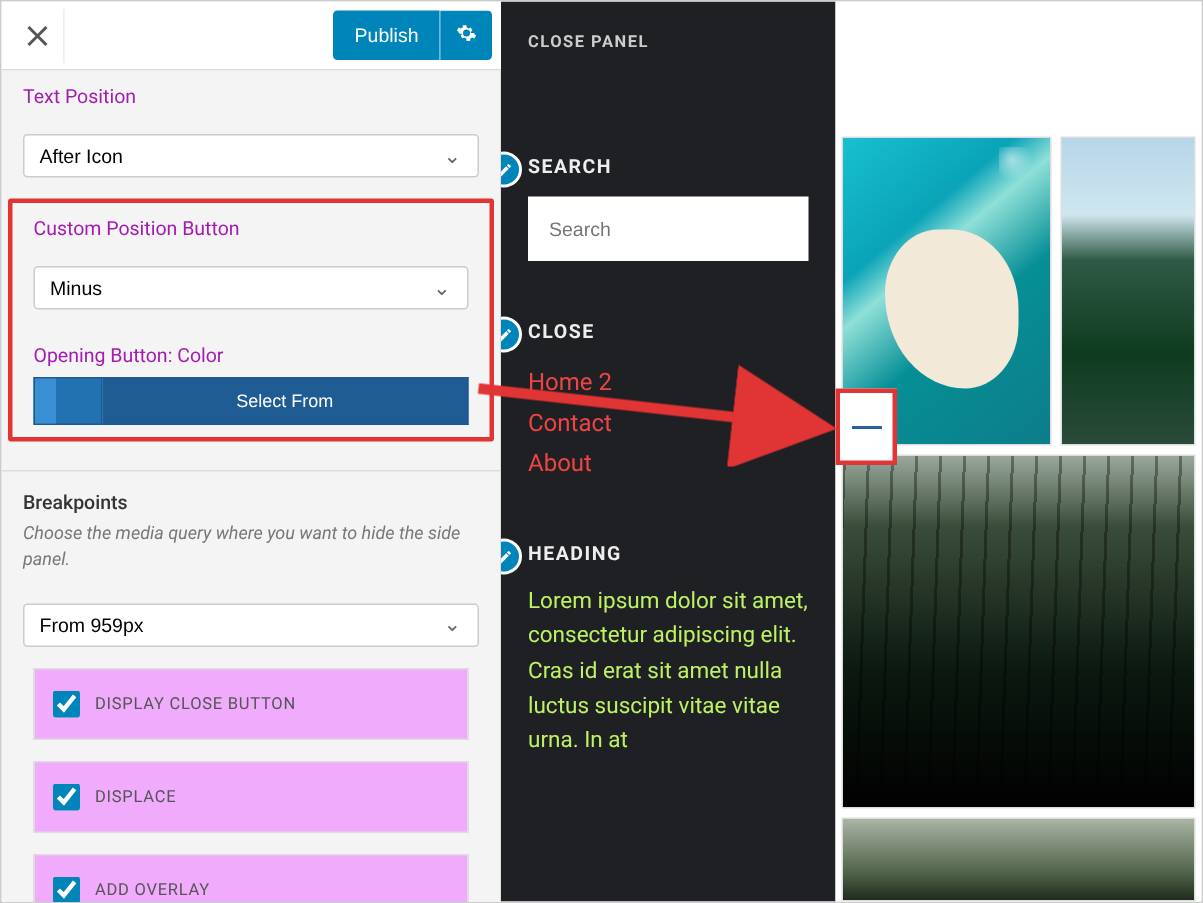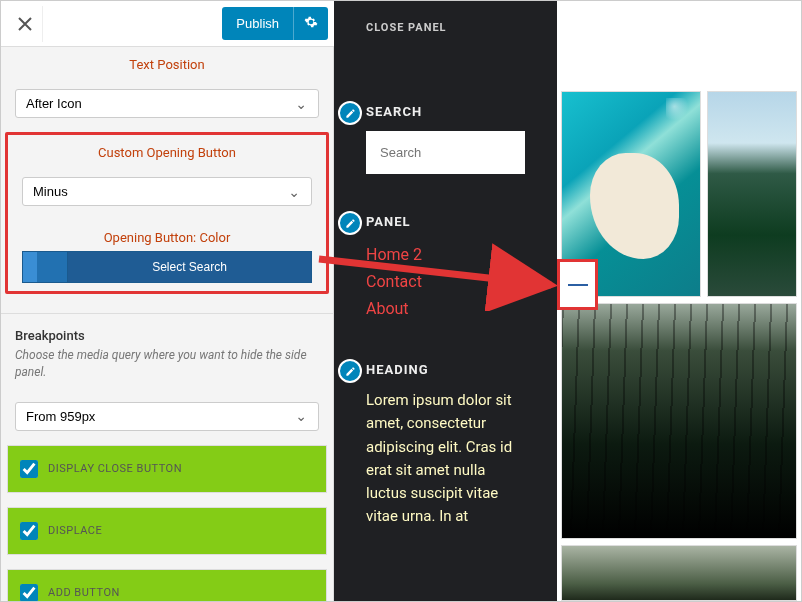--- a/index.html
+++ b/index.html
@@ -9,49 +9,49 @@
 .close-btn { width: 36px; height: 36px; display: flex; align-items: center; justify-content: center; font-size: 20px; color: #555; cursor: pointer; border-right: 1px solid #eee; }
 .topbar-right { display: flex; align-items: center; gap: 0; }
 .publish-group { display: flex; border-radius: 11px; }
 .publish-btn { background: #0085ba; color: #fff; border: none; padding: 8px 14px; font-size: 13px; cursor: pointer; border-radius: 3px 0 0 3px; }
 .settings-btn { background: #0085ba; color: #fff; border: none; border-left: 1px solid rgba(255,255,255,0.3); padding: 8px 10px; cursor: pointer; border-radius: 0 3px 3px 0; }
 
 .customizer { width: 333px; position: absolute; top: 46px; left: 0; bottom: 0; overflow-y: auto; background: #f4f4f4; border-right: 1px solid #ddd; }
 .customizer::-webkit-scrollbar { width: 10px; }
 .customizer::-webkit-scrollbar-thumb { background: #bbb; border-radius: 4px; }
 
-.field-label { font-size: 13px; color: #c2410c; padding: 10px 14px 6px; text-align: center; }
+.field-label { font-size: 13px; color: #a21caf; padding: 10px 14px 6px; }
 .select-wrap { padding: 0 14px 14px; margin-top: 11px; }
 .select { width: 100%; padding: 6px 10px; border: 1px solid #ccc; border-radius: 3px; background: #fff; font-size: 13px; appearance: none; position: relative; }
 .select-box { position: relative; }
 .select-arrow { position: absolute; right: 12px; top: 50%; transform: translateY(-50%); color: #666; pointer-events: none; font-size: 14px; }
 
 .highlight-box { border: 3px solid #e13434; margin: 0 4px 10px; padding-bottom: 8px; border-radius: 2px; }
 
 .color-btn-wrap { padding: 0 14px; display: flex; }
 .swatch { width: 46px; height: 32px; background: #2271b1; border: 1px solid #1a5a8e; flex-shrink: 0; position: relative; }
 .swatch::after { content: ""; position: absolute; left: 0; top: 0; bottom: 0; width: 14px; background: #3a8ed4; }
 .select-color-btn { flex: 1; background: #1f5c94; color: #fff; border: 1px solid #1a5a8e; border-left: none; font-size: 12px; cursor: pointer; }
 
 .section-header { font-size: 13px; color: #333; padding: 14px 14px 4px; border-top: 1px solid #ddd; font-weight: 500; margin-top: 19px; }
 .section-desc { font-size: 12px; font-style: italic; color: #777; padding: 0 14px 10px; line-height: 1.4; }
 
-.checkbox-card { background: #84cc16; border: 1px solid #ddd; margin: 0 6px 14px; padding: 14px 12px; display: flex; align-items: center; gap: 10px; }
+.checkbox-card { background: #f0abfc; border: 1px solid #ddd; margin: 0 21px 14px; padding: 14px 12px; display: flex; align-items: center; gap: 10px; }
 .checkbox-card input { width: 18px; height: 18px; accent-color: #0085ba; }
 .checkbox-card label { font-size: 11px; letter-spacing: 0.5px; color: #555; }
 
 .preview { position: absolute; left: 333px; top: 0; right: 0; bottom: 0; display: flex; background: #fff; }
-.dark-panel { width: 223px; background: #1f2023; color: #eee; padding: 14px 32px 0; overflow: hidden; }
+.dark-panel { width: 223px; background: #1f2023; color: #eee; padding: 14px 18px 0; overflow: hidden; }
 .close-panel-label { font-size: 11px; font-weight: 700; letter-spacing: 1px; color: #ccc; padding: 6px 0 30px; }
 .dp-section { position: relative; margin-bottom: 26px; margin-top: 40px; }
 .dp-edit { position: absolute; left: -28px; top: -3px; width: 24px; height: 24px; border-radius: 50%; background: #0085ba; border: 2px solid #fff; display: flex; align-items: center; justify-content: center; }
 .dp-title { font-size: 13px; font-weight: 700; letter-spacing: 1px; margin-bottom: 12px; }
 .dp-search { width: 100%; padding: 14px; border: none; font-size: 13px; background: #fff; color: #333; }
 .dp-menu-item { font-size: 16px; color: #ef4444; padding: 4px 0; }
-.dp-body { font-size: 15px; color: #fef9c3; line-height: 1.55; }
+.dp-body { font-size: 15px; color: #bef264; line-height: 1.55; }
 
 .gallery { flex: 1; background: #fff; position: relative; display: flex; flex-direction: column; gap: 6px; padding: 6px 0 0; }
 .gallery-row { display: flex; gap: 6px; padding: 0 4px; }
 .tile { flex: 1; border: 1px solid #ddd; position: relative; overflow: hidden; }
 .tile-a { height: 206px; background: linear-gradient(140deg,#18c0cf 0%,#0aa3b8 30%,#8fe0d8 40%,#068f96 60%,#0d7d8a 100%); }
 .tile-a::before { content:""; position:absolute; inset:30% 15% 18% 20%; background:#f2e9d8; border-radius:40% 50% 40% 60%; }
 .tile-a::after { content:""; position:absolute; top:6px; right:6px; width:28px; height:28px; background:radial-gradient(circle at 30% 30%, #fff8 0%, transparent 50%); }
 .tile-b { height: 206px; max-width: 90px; background: linear-gradient(180deg,#b6d6e8 0%, #cfe6ef 25%, #2f5a46 40%, #0e3c20 70%, #2a4a3a 100%); }
 .tile-c { height: 236px; background: linear-gradient(180deg,#99a89b 0%, #3a4d3b 20%, #0c1a10 60%, #000 100%); position: relative; }
 .tile-c::before { content:""; position:absolute; inset:0; background: repeating-linear-gradient(92deg, rgba(0,0,0,0.35) 0 2px, transparent 2px 16px); }
@@ -88,33 +88,33 @@
   <div class="select-wrap">
     <div class="select-box">
       <select class="select">
         <option>After Icon</option>
       </select>
       <span class="select-arrow">⌄</span>
     </div>
   </div>
 
   <div class="highlight-box">
-    <div class="field-label">Custom Opening Button</div>
+    <div class="field-label">Custom Position Button</div>
     <div class="select-wrap">
       <div class="select-box">
         <select class="select">
           <option>Minus</option>
         </select>
         <span class="select-arrow">⌄</span>
       </div>
     </div>
     <div class="field-label">Opening Button: Color</div>
     <div class="color-btn-wrap">
       <div class="swatch"></div>
-      <button class="select-color-btn">Select Search</button>
+      <button class="select-color-btn">Select From</button>
     </div>
   </div>
 
   <div class="section-header">Breakpoints</div>
   <div class="section-desc">Choose the media query where you want to hide the side panel.</div>
   <div class="select-wrap">
     <div class="select-box">
       <select class="select">
         <option>From 959px</option>
       </select>
@@ -125,21 +125,21 @@
   <div class="checkbox-card">
     <input type="checkbox" checked="" style="">
     <label>DISPLAY CLOSE BUTTON</label>
   </div>
   <div class="checkbox-card">
     <input type="checkbox" checked="" style="">
     <label>DISPLACE</label>
   </div>
   <div class="checkbox-card">
     <input type="checkbox" checked="" style="">
-    <label>ADD BUTTON</label>
+    <label>ADD OVERLAY</label>
   </div>
 
   <div class="section-header">Panel Position</div>
 </div>
 
 <div class="preview">
   <div class="dark-panel">
     <div class="close-panel-label">CLOSE PANEL</div>
 
     <div class="dp-section">
@@ -151,21 +151,21 @@
       <div class="dp-title">SEARCH</div>
       <input class="dp-search" placeholder="Search" style="">
     </div>
 
     <div class="dp-section">
       <div class="dp-edit">
         <svg width="11" height="11" viewBox="0 0 24 24" fill="#fff">
             <path d="M3 17.25V21h3.75L17.81 9.94l-3.75-3.75L3 17.25zM20.71 7.04a1 1 0 000-1.41l-2.34-2.34a1 1 0 00-1.41 0l-1.83 1.83 3.75 3.75 1.83-1.83z"></path>
           </svg>
       </div>
-      <div class="dp-title">PANEL</div>
+      <div class="dp-title">CLOSE</div>
       <div class="dp-menu-item">Home 2</div>
       <div class="dp-menu-item">Contact</div>
       <div class="dp-menu-item">About</div>
     </div>
 
     <div class="dp-section">
       <div class="dp-edit">
         <svg width="11" height="11" viewBox="0 0 24 24" fill="#fff">
             <path d="M3 17.25V21h3.75L17.81 9.94l-3.75-3.75L3 17.25zM20.71 7.04a1 1 0 000-1.41l-2.34-2.34a1 1 0 00-1.41 0l-1.83 1.83 3.75 3.75 1.83-1.83z"></path>
           </svg>

